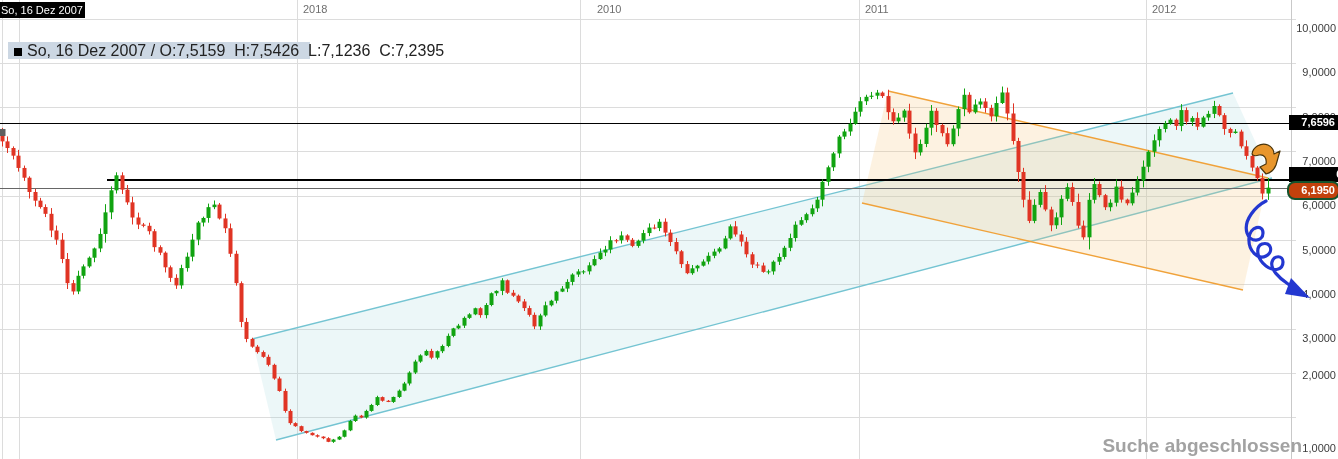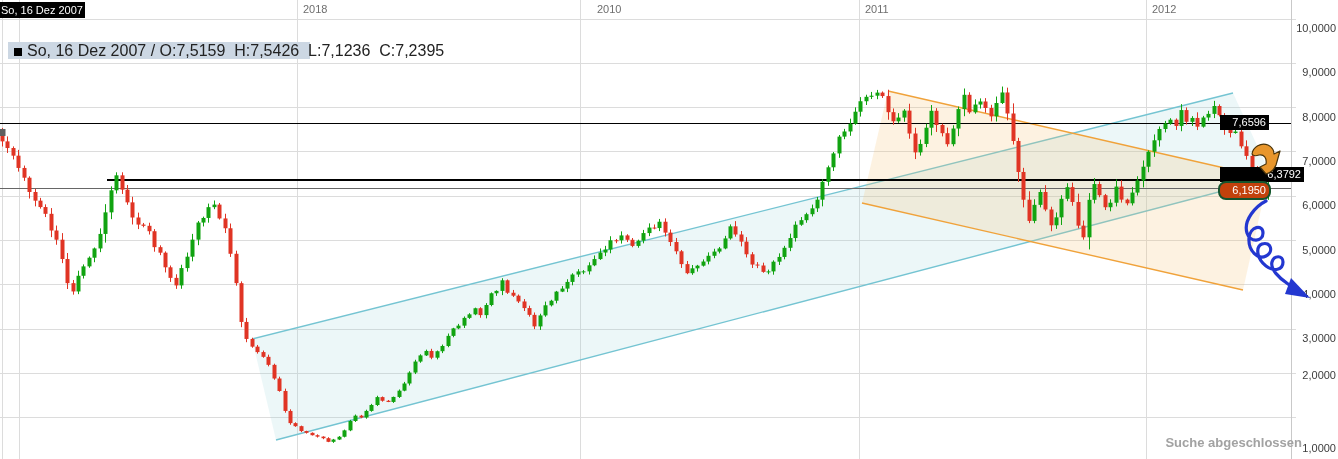--- a/index.html
+++ b/index.html
@@ -3,30 +3,30 @@
 <meta charset="utf-8">
 <style>
   html,body{margin:0;padding:0;background:#fff;}
   .screen{position:relative;width:1338px;height:459px;background:#ffffff;overflow:hidden;
           font-family:"Liberation Sans",sans-serif;}
   #plot-svg{position:absolute;left:0;top:0;z-index:1;}
   #anno-svg{position:absolute;left:0;top:0;z-index:6;pointer-events:none;}
   .ylabel{position:absolute;left:1292px;width:44px;height:13px;font-size:11px;color:#3c3c3c;
           text-align:right;z-index:3;line-height:13px;}
   .yearlabel{position:absolute;top:3px;font-size:11px;color:#6e6e6e;z-index:3;}
-  .pricebox{position:absolute;left:1220px;width:46px;height:14px;font-size:11px;font-weight:normal;
+  .pricebox{position:absolute;left:1289px;width:46px;height:14px;font-size:11px;font-weight:bold;
             text-align:right;padding:1px 3px 0 0;z-index:4;line-height:13px;}
   .pricebox.black{background:#000;color:#fff;}
   .pricebox.gray{background:#c2410c;color:#fff;border:2px solid #14532d;border-radius:8px;margin-left:-2px;}
   #tooltip{position:absolute;left:0;top:2px;width:84px;height:16px;background:#000;color:#fff;
            font-size:11px;line-height:16px;padding-left:1px;z-index:5;overflow:hidden;white-space:nowrap;}
   #legendbar{position:absolute;left:8px;top:26px;width:302px;height:17px;background:#ccd7e3;
              color:#222;font-size:16px;line-height:17px;z-index:5;white-space:pre;margin-top:16px;}
   #legendbar .sq{display:inline-block;width:8px;height:8px;background:#000;margin:0 5px 0 6px;}
-  #status{position:absolute;right:36px;top:435px;font-size:13px;font-weight:bold;color:#a2a2a2;z-index:3;}
+  #status{position:absolute;right:36px;top:435px;font-size:19px;font-weight:bold;color:#a2a2a2;z-index:3;}
   #y-axis-area{position:absolute;left:1291px;top:0;width:47px;height:459px;z-index:2;}
 </style>
 </head>
 <body>
 
 <div class="screen">
 
   <svg id="plot-svg" width="1338" height="459">
     <g id="grid-layer" shape-rendering="crispEdges">
         <line x1="0" y1="19.000000000000057" x2="1296" y2="19.000000000000057" stroke="#dcdcdc" stroke-width="1"></line>

